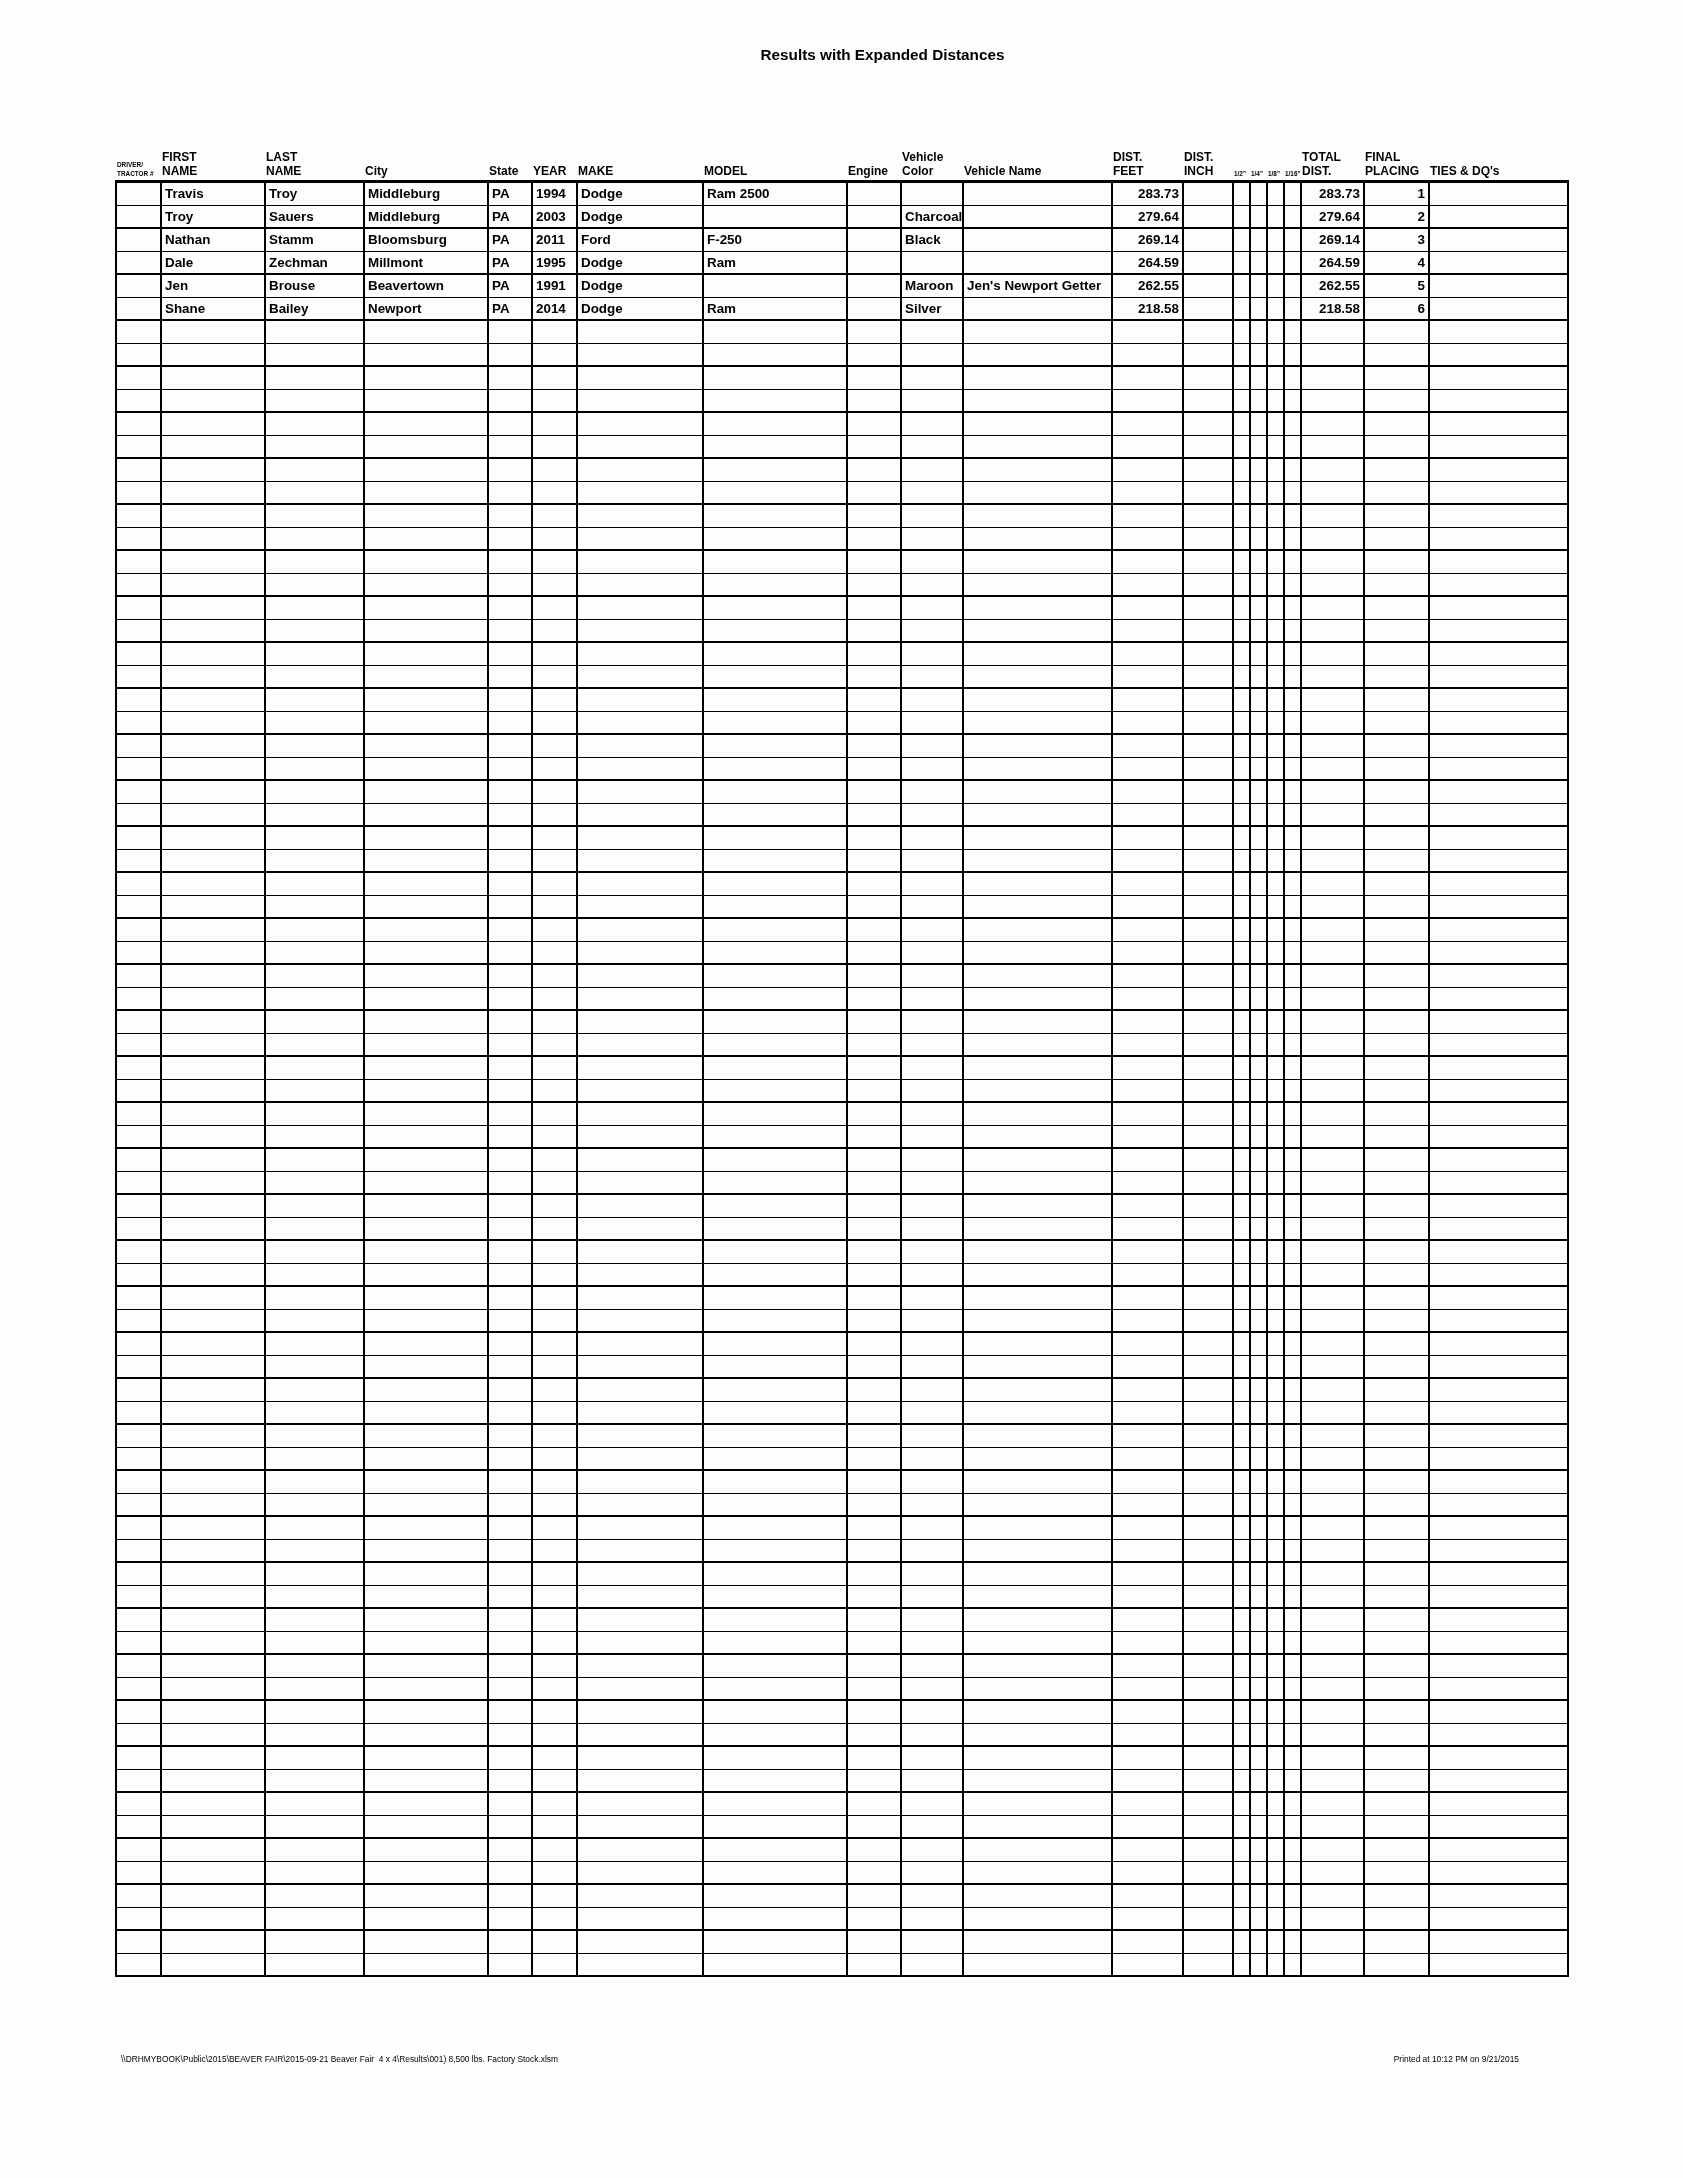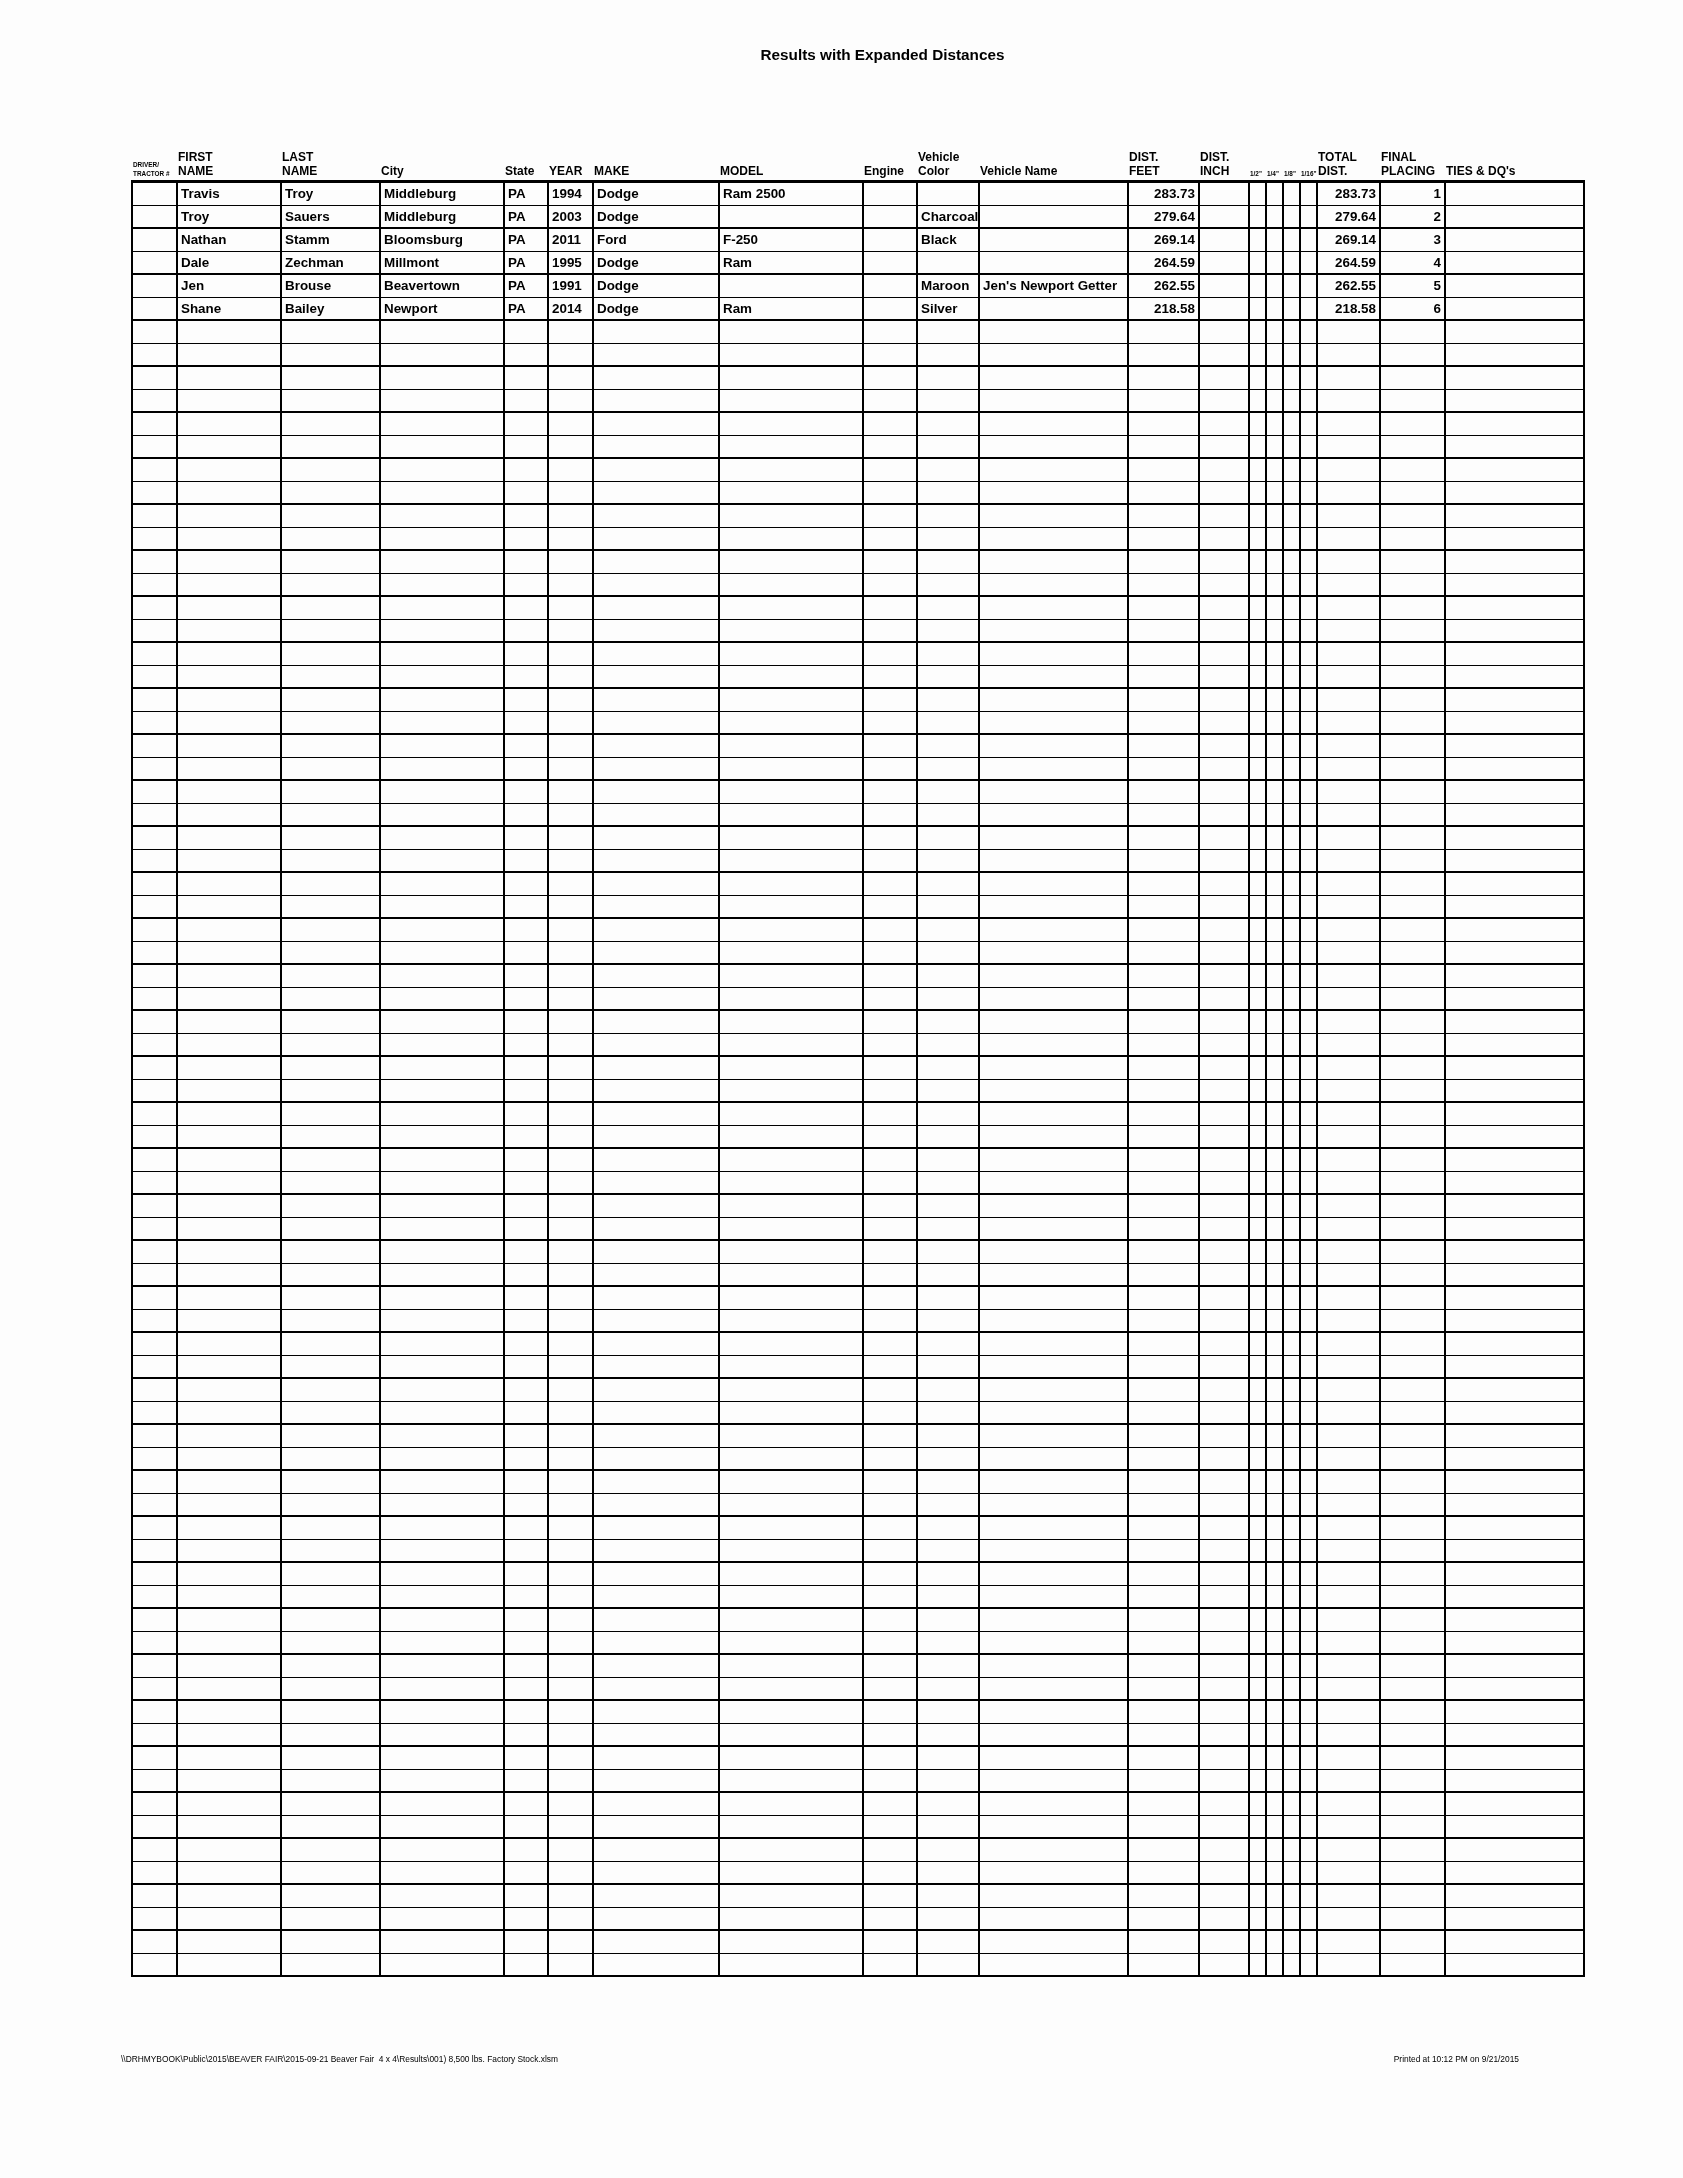--- a/index.html
+++ b/index.html
@@ -23,21 +23,21 @@
     left: 0;
     width: 1683px;
     text-align: center;
     font-weight: bold;
     font-size: 15.3px;
     line-height: 1.45;
     padding-left: 41px;
   }
   .sheet {
     position: absolute;
-    left: 94px;
+    left: 78px;
     top: 138px;
     width: 1449px;
     padding-left: 37px;
   }
   table.results {
     border-collapse: collapse;
     table-layout: fixed;
     width: 1449px;
   }
   table.results thead th {

